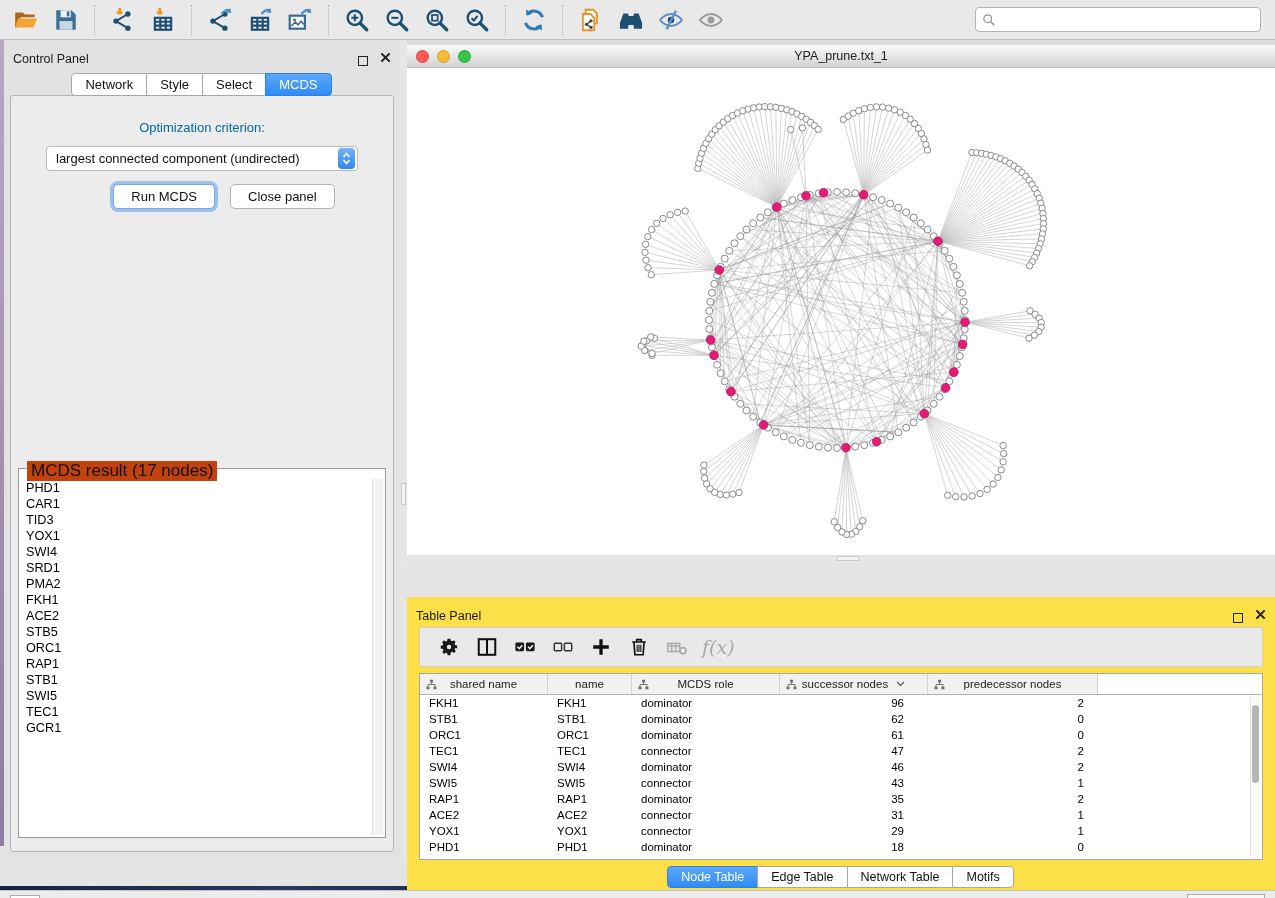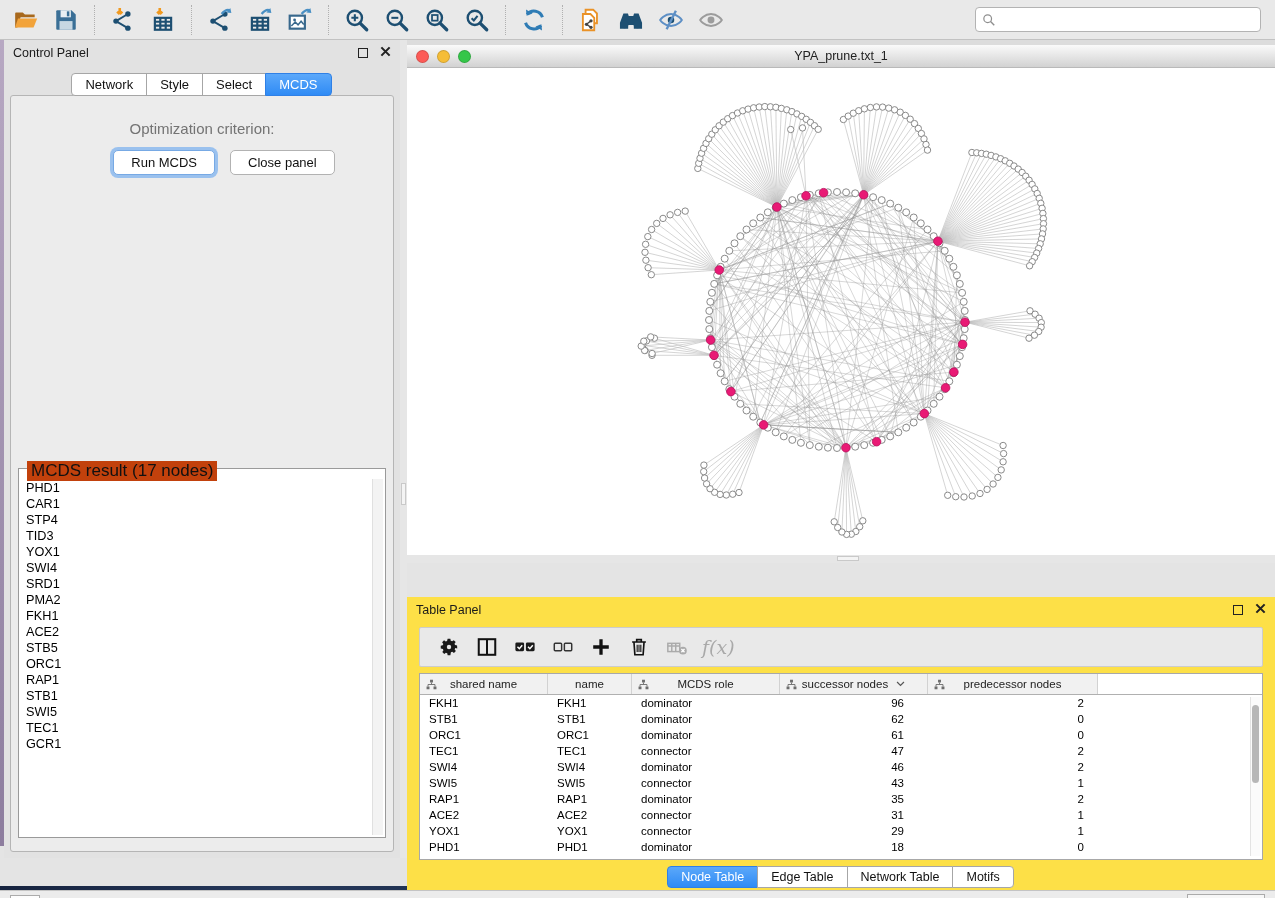--- a/index.html
+++ b/index.html
@@ -17,33 +17,33 @@
   .tb-sep { width:1px; height:30px; border-left:1px dotted #b0b0b0; margin:0 8px; }
   .tbtn { width:40px; height:34px; display:flex; align-items:center; justify-content:center; cursor:default; }
   .tbtn svg { width:26px; height:26px; }
   .search-box { margin-left:auto; margin-right:14px; width:286px; height:25px; background:#fff;
     border:1px solid #b3b3b3; border-radius:4px; display:flex; align-items:center; padding-left:6px; }
   .search-box svg { width:14px; height:14px; }
   .search-input { border:none; outline:none; flex:1; height:20px; font-size:12px; background:transparent; }
 
   
   .cp { position:absolute; left:4px; top:40px; width:396px; height:818px; background:#e2e2e2; }
-  .panel-title { height:26px; display:flex; align-items:center; padding:0 9px; font-size:12.5px; color:#1a1a1a; }
+  .panel-title { height:26px; display:flex; align-items:flex-end; padding:0 9px; font-size:12.5px; color:#1a1a1a; }
   .panel-title .sp { flex:1; }
   .float-ic { width:10px; height:10px; border:1.5px solid #222; margin-right:12px; }
   .close-ic svg { width:11px; height:11px; }
   .cp-tabs { position:absolute; top:33px; left:0; right:0; display:flex; justify-content:center; z-index:3; }
   .tab { height:23px; padding:0 13px; display:flex; align-items:center; font-size:13px; background:#fff;
     border:1px solid #a6a6a6; margin-left:-1px; color:#111; }
   .tab:first-child { border-radius:4px 0 0 4px; }
   .tab:last-child { border-radius:0 4px 4px 0; }
   .tab.sel { background:linear-gradient(#5ba8fa,#2f8bf5); border-color:#2f80e6; color:#fff; }
   .cp-content { position:absolute; top:55px; left:6px; right:6px; bottom:6px; background:#ececec;
     border:1px solid #b5b5b5; border-radius:3px; }
-  .opt-label { margin-top:24px; text-align:center; font-size:15px; color:#737373; }
+  .opt-label { margin-top:24px; text-align:center; font-size:13px; color:#0369a1; }
   .criterion { margin:11px auto 0; width:312px; height:25px; background:#fff; border:1px solid #b9b9b9;
     border-radius:4px; display:flex; align-items:center; font-size:13px; padding-left:9px; color:#111; }
   .stepper { width:17px; height:21px; margin-left:auto; margin-right:2px; border-radius:4px;
     background:linear-gradient(#71b4fa,#2f86f3); display:flex; align-items:center; justify-content:center; }
   .stepper svg { width:9px; height:13px; }
   .btn-row { display:flex; justify-content:center; gap:15px; margin-top:13px; }
   .pbtn { height:25px; padding:0 17px; background:#fff; border:1px solid #b2b2b2; border-radius:5px;
     font-size:13px; color:#111; display:flex; align-items:center; }
   .pbtn.focused { box-shadow:0 0 0 3px rgba(100,165,240,.6); border-color:#77a9e4;margin-left:44px; }
   .result-group { position:absolute; top:372px; left:7px; right:7px; bottom:13px; border:1px solid #9a9a9a; background:#fff; }
@@ -264,30 +264,38 @@
       </span>
     </div>
     <div class="cp-tabs" id="cp-tabs">
         <div class="tab">Network</div>
         <div class="tab">Style</div>
         <div class="tab">Select</div>
         <div class="tab sel">MCDS</div>
       </div>
     <div class="cp-content">
       <div class="opt-label">Optimization criterion:</div>
+      <div class="criterion">
+        <span>largest connected component (undirected)</span>
+        <span class="stepper">
+          <svg viewBox="0 0 9 13">
+              <path d="M1.5 5L4.5 1.5 7.5 5" fill="none" stroke="#fff" stroke-width="1.6"></path>
+              <path d="M1.5 8l3 3.5L7.5 8" fill="none" stroke="#fff" stroke-width="1.6"></path>
+            </svg>
+        </span>
+      </div>
       <div class="btn-row">
         <div class="pbtn focused">Run MCDS</div>
         <div class="pbtn">Close panel</div>
       </div>
       <div class="result-group">
         <div class="result-legend">MCDS result (17 nodes)</div>
         <div class="result-list" id="result-list">
             <div class="result-item">PHD1</div>
             <div class="result-item">CAR1</div>
-            <div class="result-item">STP4</div>
             <div class="result-item">TID3</div>
             <div class="result-item">YOX1</div>
             <div class="result-item">SWI4</div>
             <div class="result-item">SRD1</div>
             <div class="result-item">PMA2</div>
             <div class="result-item">FKH1</div>
             <div class="result-item">ACE2</div>
             <div class="result-item">STB5</div>
             <div class="result-item">ORC1</div>
             <div class="result-item">RAP1</div>

